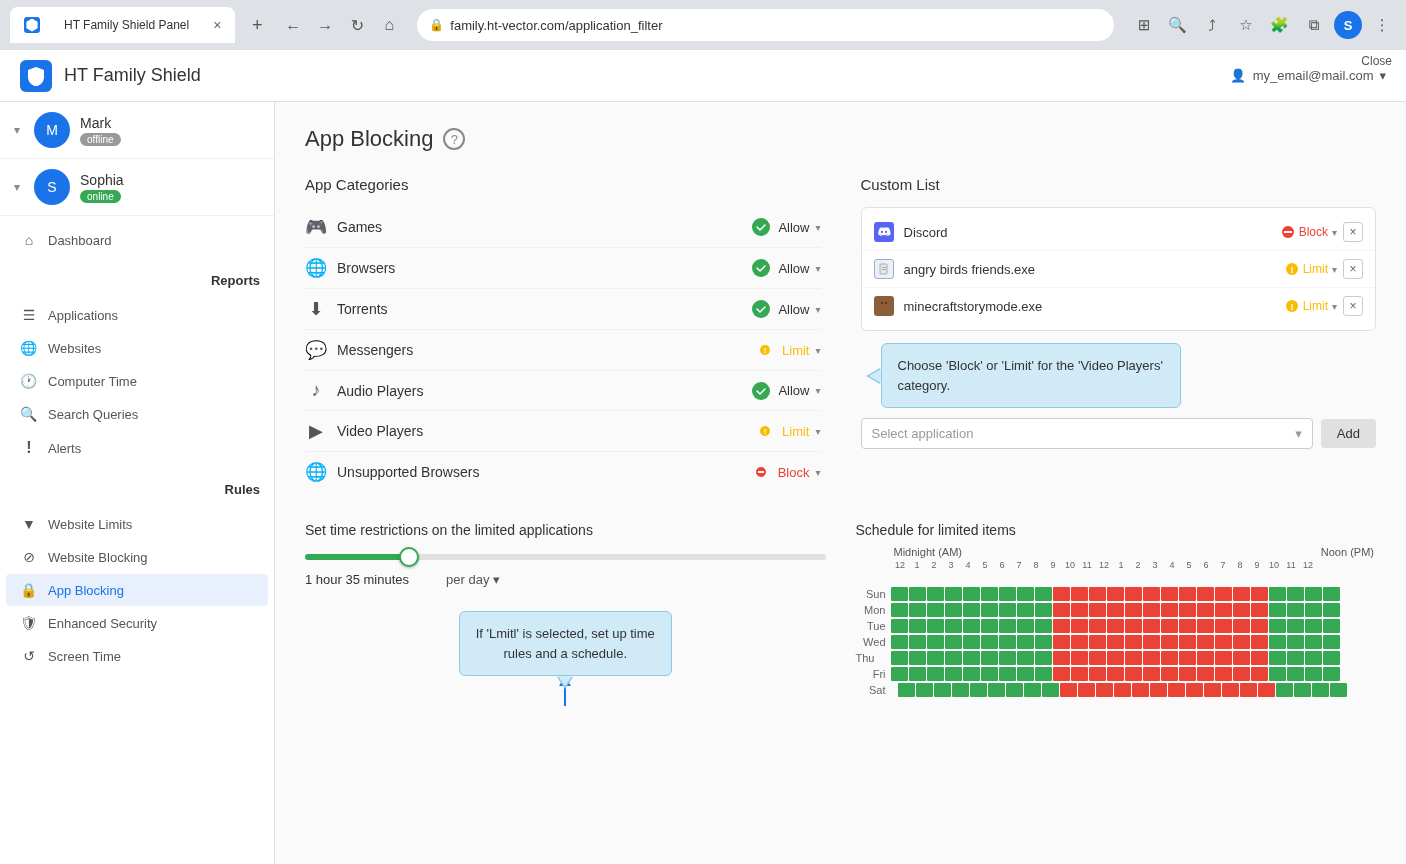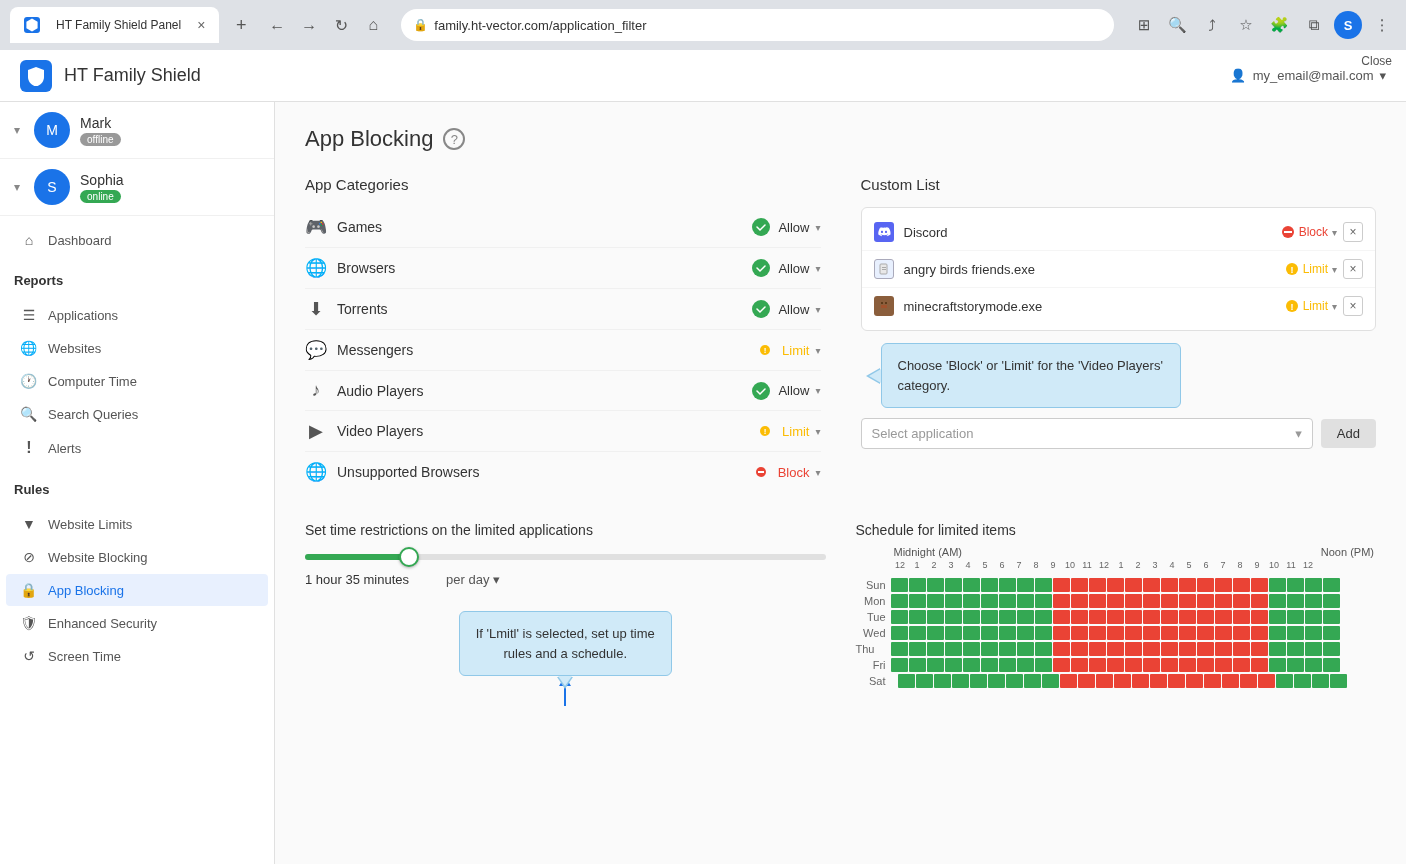--- a/index.html
+++ b/index.html
@@ -1,20 +1,20 @@
 <!DOCTYPE html>
 <html><head>
   <meta charset="utf-8">
   <style>
     * { box-sizing: border-box; margin: 0; padding: 0; }
     body { font-family: 'Segoe UI', Arial, sans-serif; font-size: 13px; background: #f1f3f4; color: #333; }
 
     
     .browser-chrome { background: #dee1e6; height: 50px; display: flex; align-items: center; padding: 0 10px; gap: 8px; }
-    .browser-tab { background: #fff; border-radius: 8px 8px 0 0; padding: 6px 14px; display: flex; align-items: center; gap: 16px; font-size: 12px; min-width: 180px; height: 36px; }
+    .browser-tab { background: #fff; border-radius: 8px 8px 0 0; padding: 6px 14px; display: flex; align-items: center; gap: 24px; font-size: 12px; min-width: 180px; height: 36px; }
     .browser-tab .tab-icon { width: 16px; height: 16px; background: #1a73e8; border-radius: 3px; display: flex; align-items: center; justify-content: center; }
     .tab-close { margin-left: auto; cursor: pointer; color: #666; font-size: 14px; }
     .tab-new { width: 28px; height: 28px; display: flex; align-items: center; justify-content: center; cursor: pointer; color: #555; font-size: 18px; }
     .nav-controls { display: flex; align-items: center; gap: 4px; margin-right: 6px; }
     .nav-btn { width: 28px; height: 28px; display: flex; align-items: center; justify-content: center; cursor: pointer; color: #555; border-radius: 50%; font-size: 16px; }
     .address-bar { flex: 1; background: #fff; border-radius: 20px; height: 32px; display: flex; align-items: center; padding: 0 12px; gap: 6px; font-size: 13px; color: #333; }
     .address-bar .lock-icon { color: #555; font-size: 12px; }
     .browser-actions { display: flex; align-items: center; gap: 6px; margin-left: 8px; }
     .browser-action-btn { width: 28px; height: 28px; display: flex; align-items: center; justify-content: center; cursor: pointer; color: #555; border-radius: 50%; font-size: 15px; }
     .profile-btn { width: 28px; height: 28px; background: #1a73e8; border-radius: 50%; display: flex; align-items: center; justify-content: center; color: white; font-size: 13px; font-weight: bold; cursor: pointer; }
@@ -33,21 +33,21 @@
     
     .sidebar { width: 275px; background: #fff; border-right: 1px solid #e0e0e0; overflow-y: auto; flex-shrink: 0; padding-bottom: 20px; }
     .user-item { padding: 10px 14px; display: flex; align-items: center; gap: 10px; cursor: pointer; border-bottom: 1px solid #f0f0f0; position: relative; }
     .user-avatar { width: 36px; height: 36px; background: #1a73e8; border-radius: 50%; display: flex; align-items: center; justify-content: center; color: white; font-size: 14px; flex-shrink: 0; }
     .user-name { font-size: 14px; font-weight: 500; }
     .status-badge { font-size: 10px; padding: 1px 7px; border-radius: 10px; color: white; font-weight: 500; display: inline-block; margin-top: 2px; }
     .status-offline { background: #999; }
     .status-online { background: #34a853; }
     .chevron-icon { margin-left: auto; color: #888; font-size: 12px; }
     
-    .sidebar-section { padding: 16px 14px 4px 14px; }
+    .sidebar-section { padding: 16px 14px 4px 14px; text-align: right; }
     .sidebar-section-title { font-size: 13px; font-weight: 600; color: #333; text-transform: none; margin-bottom: 6px; }
     .sidebar-item { display: flex; align-items: center; gap: 10px; padding: 8px 14px; cursor: pointer; color: #555; border-radius: 4px; margin: 1px 6px; }
     .sidebar-item.active { color: #1a73e8; font-weight: 500; background: #e8f0fe; }
     .sidebar-icon { font-size: 14px; width: 18px; text-align: center; }
 
     
     .content { flex: 1; overflow-y: auto; padding: 24px 30px; background: #fafafa; }
     
     .page-header { display: flex; align-items: center; gap: 10px; margin-bottom: 24px; }
     .page-title { font-size: 22px; font-weight: 400; color: #333; }
@@ -459,21 +459,21 @@
       <div>
         <div class="schedule-section-title">Schedule for limited items</div>
         <div id="schedule-container">
             <div style="display: flex; align-items: center; margin-bottom: 2px; font-size: 11px; color: rgb(85, 85, 85);">
   <div style="width:36px;"></div>
   <div style="flex:1; display:flex; justify-content:space-between; padding:0 2px;">
     <span>Midnight (AM)</span>
     <span>Noon (PM)</span>
   </div>
 </div>
-            <div style="display: flex; margin-left: 36px; margin-bottom: 8px;">
+            <div style="display: flex; margin-left: 36px; margin-bottom: 17px;">
               <span style="width: 17px; text-align: center; font-size: 9px; color: rgb(102, 102, 102);">12</span>
               <span style="width: 17px; text-align: center; font-size: 9px; color: rgb(102, 102, 102);">1</span>
               <span style="width: 17px; text-align: center; font-size: 9px; color: rgb(102, 102, 102);">2</span>
               <span style="width: 17px; text-align: center; font-size: 9px; color: rgb(102, 102, 102);">3</span>
               <span style="width: 17px; text-align: center; font-size: 9px; color: rgb(102, 102, 102);">4</span>
               <span style="width: 17px; text-align: center; font-size: 9px; color: rgb(102, 102, 102);">5</span>
               <span style="width: 17px; text-align: center; font-size: 9px; color: rgb(102, 102, 102);">6</span>
               <span style="width: 17px; text-align: center; font-size: 9px; color: rgb(102, 102, 102);">7</span>
               <span style="width: 17px; text-align: center; font-size: 9px; color: rgb(102, 102, 102);">8</span>
               <span style="width: 17px; text-align: center; font-size: 9px; color: rgb(102, 102, 102);">9</span>

